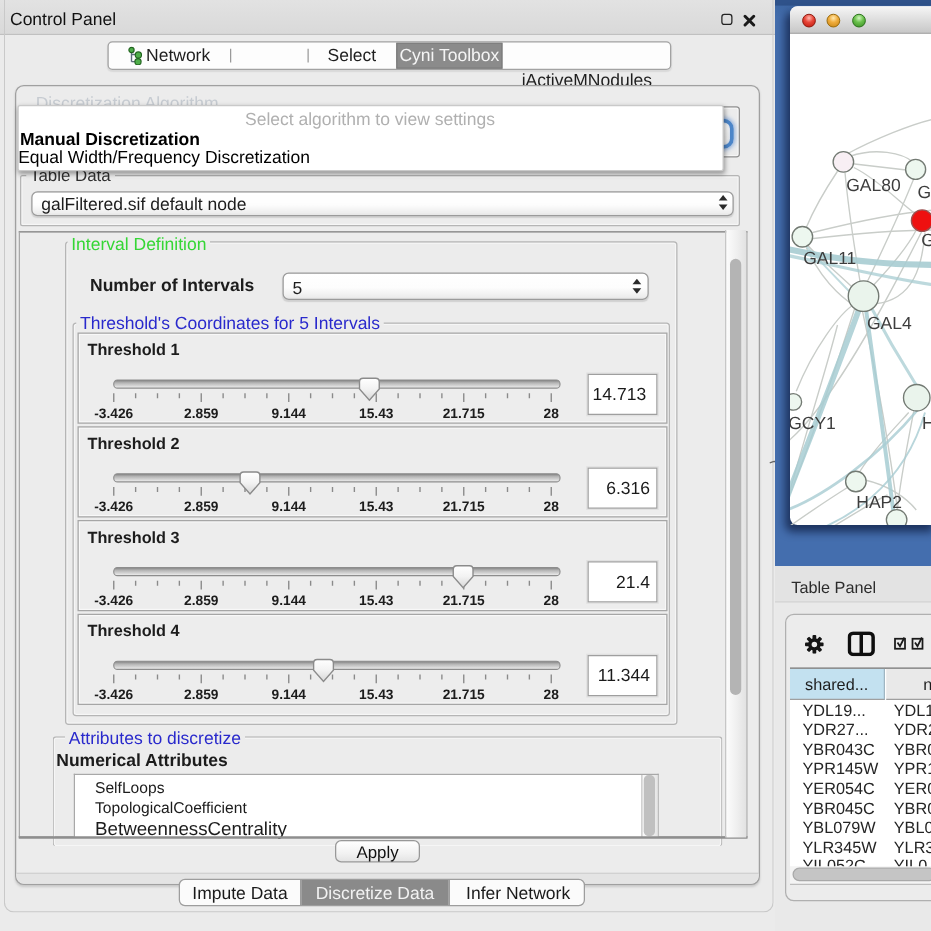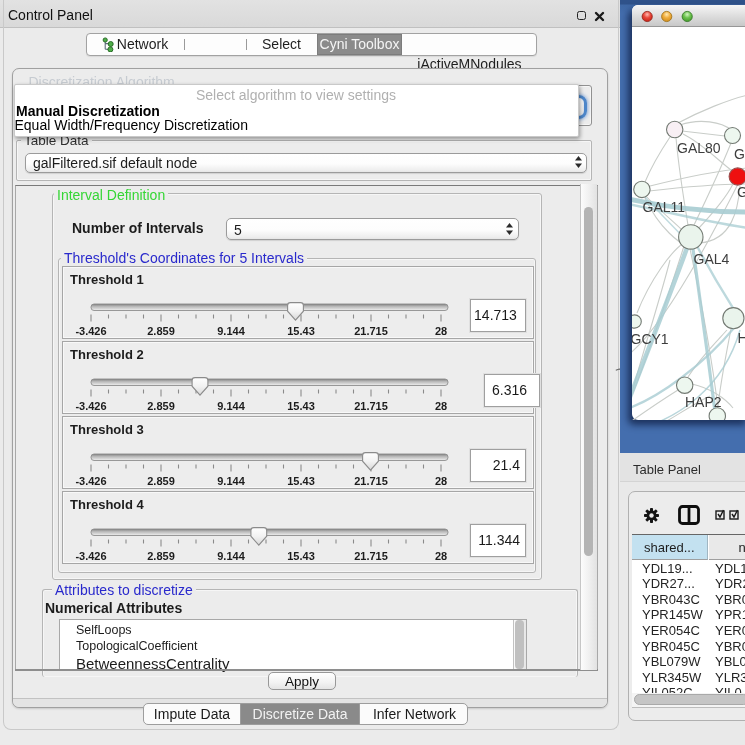--- a/index.html
+++ b/index.html
@@ -153,21 +153,21 @@
     <line x1="361.50" y1="48.5" x2="361.50" y2="52.5" stroke="#8a8a8a" stroke-width="1.1"></line>
     <line x1="379.00" y1="48.5" x2="379.00" y2="55.5" stroke="#8a8a8a" stroke-width="1.1"></line>
     <path transform="translate(129.5,36)" d="M3.5 0.6 L13.5 0.6 Q16.4 0.6 16.4 3.5 L16.4 9.2 L8.5 18.2 L0.6 9.2 L0.6 3.5 Q0.6 0.6 3.5 0.6 Z" fill="url(#thg)" stroke="#8b8b8b" stroke-width="1.1"></path>
   </svg>
 <div class="ticklbl" style="left:91px;top:400px;">-3.426</div>
 <div class="ticklbl" style="left:161px;top:400px;">2.859</div>
 <div class="ticklbl" style="left:231px;top:400px;">9.144</div>
 <div class="ticklbl" style="left:301px;top:400px;">15.43</div>
 <div class="ticklbl" style="left:371px;top:400px;">21.715</div>
 <div class="ticklbl" style="left:441px;top:400px;">28</div>
-<div class="vbox" style="left:484px;top:373.5px;text-align:center;">6.316</div>
+<div class="vbox" style="left:470px;top:373.5px;">6.316</div>
 <div class="tbox" style="left:62px;top:416px;width:472px;height:73px;"></div>
 <div class="txt" style="left:70px;top:422px;font-size:13px;font-weight:bold;">Threshold 3</div>
 <svg class="ab" style="left:62px;top:416px" width="472" height="73" viewBox="0 0 472 73">
     <rect x="29" y="38" width="357" height="6.5" rx="3" fill="url(#trg)" stroke="#8d8d8d" stroke-width="0.9"></rect>
     <line x1="29.00" y1="48.5" x2="29.00" y2="55.5" stroke="#8a8a8a" stroke-width="1.1"></line>
     <line x1="46.50" y1="48.5" x2="46.50" y2="52.5" stroke="#8a8a8a" stroke-width="1.1"></line>
     <line x1="64.00" y1="48.5" x2="64.00" y2="52.5" stroke="#8a8a8a" stroke-width="1.1"></line>
     <line x1="81.50" y1="48.5" x2="81.50" y2="52.5" stroke="#8a8a8a" stroke-width="1.1"></line>
     <line x1="99.00" y1="48.5" x2="99.00" y2="55.5" stroke="#8a8a8a" stroke-width="1.1"></line>
     <line x1="116.50" y1="48.5" x2="116.50" y2="52.5" stroke="#8a8a8a" stroke-width="1.1"></line>

